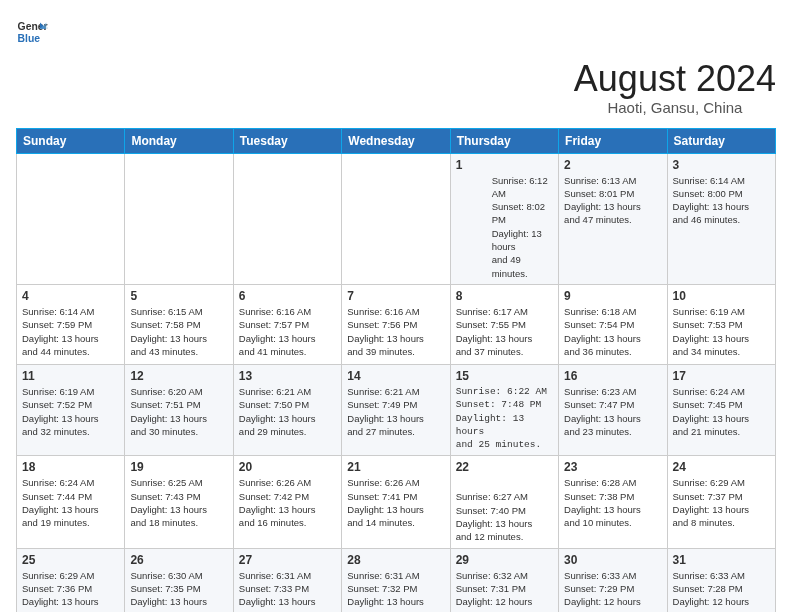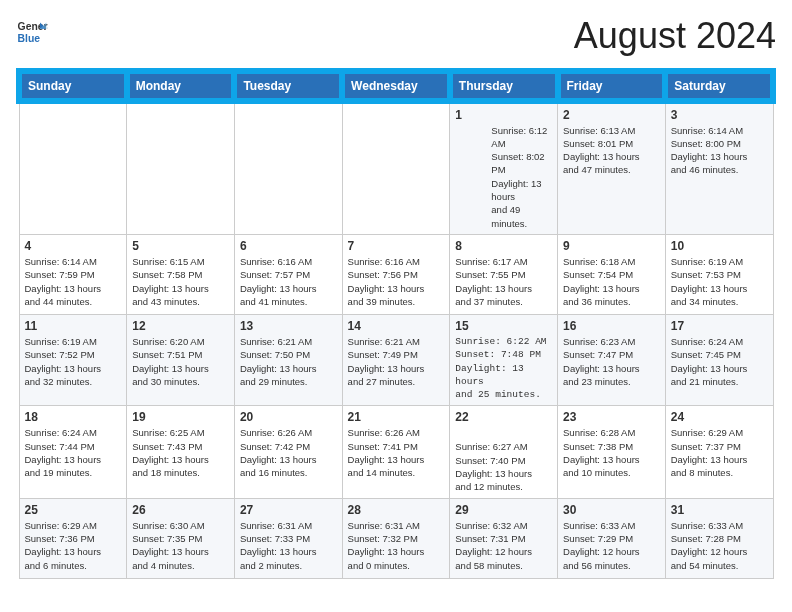--- a/index.html
+++ b/index.html
@@ -18,21 +18,21 @@
     }
     .logo {
       display: flex;
       align-items: center;
       gap: 4px;
     }
     .logo-icon {
       width: 32px;
       height: 32px;
     }
-    .title-block { text-align: center; }
+    .title-block { text-align: center; margin-top: 43px; }
     .month-title {
       font-size: 36px;
       font-weight: normal;
       color: #222;
       line-height: 1.1;
     }
     .location {
       font-size: 15px;
       color: #555;
     }
@@ -40,21 +40,21 @@
       width: 100%;
       border-collapse: collapse;
     }
     thead tr th {
       background: #2970b8;
       color: #fff;
       font-size: 12px;
       font-weight: bold;
       padding: 5px 6px;
       text-align: left;
-      border: 6px solid #0ea5e9;
+      border: 1px solid #0ea5e9;
     }
     tbody tr td {
       border: 1px solid #ccc;
       vertical-align: top;
       padding: 4px 5px;
       font-size: 10px;
       color: #333;
       width: calc(100% / 7);
       height: 80px;
     }
@@ -84,20 +84,21 @@
   <div class="logo">
     <svg class="logo-icon" viewBox="0 0 40 40">
       <text x="2" y="18" font-size="13" font-weight="bold" fill="#333">General</text>
       <text x="2" y="32" font-size="13" font-weight="bold" fill="#2970b8">Blue</text>
       <polygon points="30,8 38,16 30,16" fill="#2970b8"></polygon>
       <polygon points="30,16 38,16 38,8" fill="#5ba3d9" opacity="0.6"></polygon>
     </svg>
   </div>
   <div class="title-block">
     <div class="month-title">August 2024</div>
+    <div class="location">Haoti, Gansu, China</div>
   </div>
 </div>
 
 <table>
   <thead>
     <tr id="weekday-header">
         <th>Sunday</th>
         <th>Monday</th>
         <th>Tuesday</th>
         <th>Wednesday</th>

